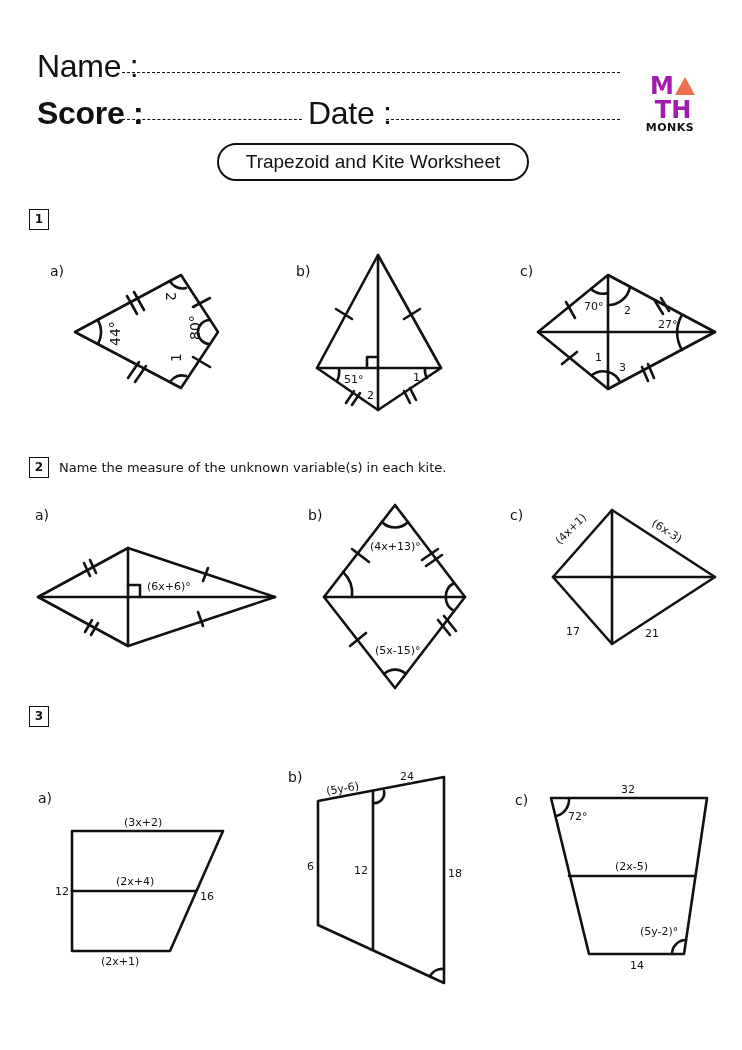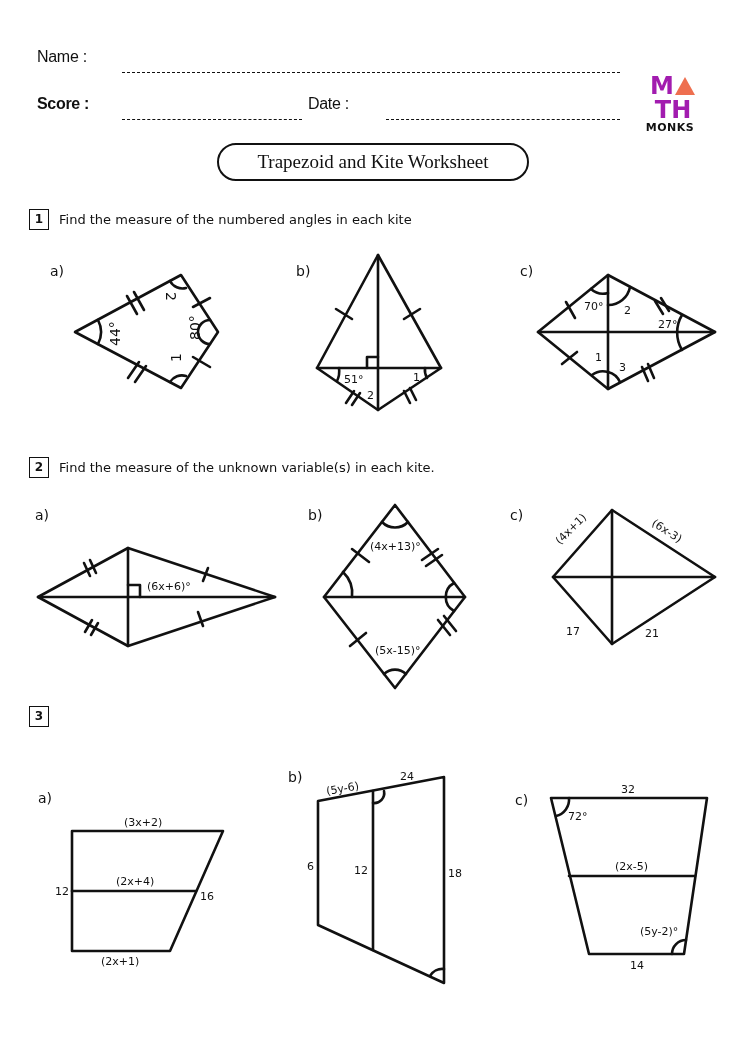--- a/index.html
+++ b/index.html
@@ -1,26 +1,26 @@
 <!DOCTYPE html>
 <html><head>
   <meta charset="utf-8">
   <style>
     html, body { margin: 0; padding: 0; background: #ffffff; }
     body { width: 742px; height: 1050px; position: relative; overflow: hidden;
            font-family: "DejaVu Sans", sans-serif; color: #111; }
     .abs { position: absolute; }
-    .hdr-label { font-family: "Liberation Sans", sans-serif; font-size: 16px; color: #111; letter-spacing: -0.3px; }
+    .hdr-label { font-family: "Liberation Sans", sans-serif; font-size: 32px; color: #111; letter-spacing: -0.3px; }
     .blank { border-bottom: 1.5px dashed #111; height: 0; }
     .logo { width: 80px; text-align: center; }
     .logo-top { font-family: "DejaVu Sans", sans-serif; font-weight: bold; font-size: 24px; letter-spacing: 0px; line-height: 24px; color: #a21caf; }
     .logo-top .tri { display: inline-block; width: 0; height: 0; border-left: 10px solid transparent; border-right: 10px solid transparent; border-bottom: 18px solid #ee6f4f; vertical-align: -1px; margin: 0 1px; }
     .logo-bot { font-family: "DejaVu Sans", sans-serif; font-weight: bold; font-size: 11px; letter-spacing: 0.5px; line-height: 12px; padding-right: 6px; }
     .title-pill { border: 2px solid #111; border-radius: 20px; height: 34px; line-height: 34px; text-align: center;
-                  font-family: Liberation Serif, serif; font-size: 19px; }
+                  font-family: Liberation Sans, sans-serif; font-size: 19px; }
     .q-row { display: flex; align-items: center; gap: 10px; }
     .q-num { width: 18px; height: 19px; border: 1.5px solid #111; text-align: center; font-size: 12px; font-weight: bold; line-height: 19px; box-sizing: content-box; }
     .q-text { font-family: "DejaVu Sans", sans-serif; font-size: 13px; color: #111; }
     svg { position: absolute; left: 0; top: 0; }
     svg text { font-family: "DejaVu Sans", sans-serif; fill: #111; }
     .fig-label { font-size: 14px; }
     .lbl { font-size: 11px; }
     .lbl-lg { font-size: 14px; }
   </style>
 </head>
@@ -36,25 +36,24 @@
 
 <div class="abs logo" style="left:633px; top:74px;">
   <div class="logo-top"><span>M</span><span class="tri"></span><span>TH</span></div>
   <div class="logo-bot">MONKS</div>
 </div>
 
 <div class="abs title-pill" style="left:217px; top:143px; width:308px;">Trapezoid and Kite Worksheet</div>
 
 <div class="abs q-row" style="left:29px; top:209px;">
   <div class="q-num">1</div>
-  <div class="q-text">Find the measure of the numbered angles in each kite</div>
 </div>
 <div class="abs q-row" style="left:29px; top:457px;">
   <div class="q-num">2</div>
-  <div class="q-text">Find the measure of the unknown variable(s) in each kite.</div>
+  <div class="q-text">Name the measure of the unknown variable(s) in each kite.</div>
 </div>
 <div class="abs q-row" style="left:29px; top:706px;">
   <div class="q-num">3</div>
 </div>
 
 <svg width="742" height="1050" viewBox="0 0 742 1050">
   <g fill="none" stroke="#111" stroke-width="2.6" stroke-linecap="round" stroke-linejoin="round">
 
     <g>
       <polygon points="75,332 181,275 218,332 181,388"></polygon>

